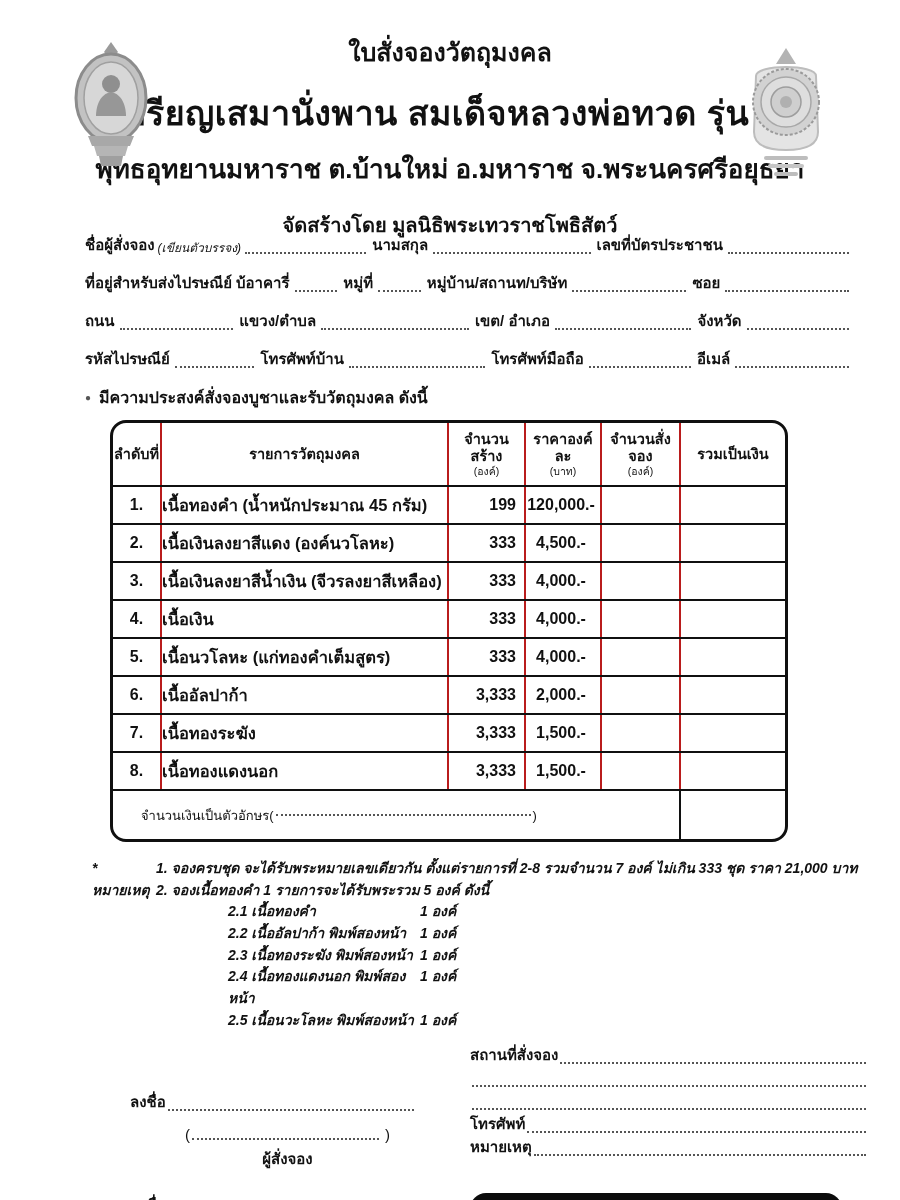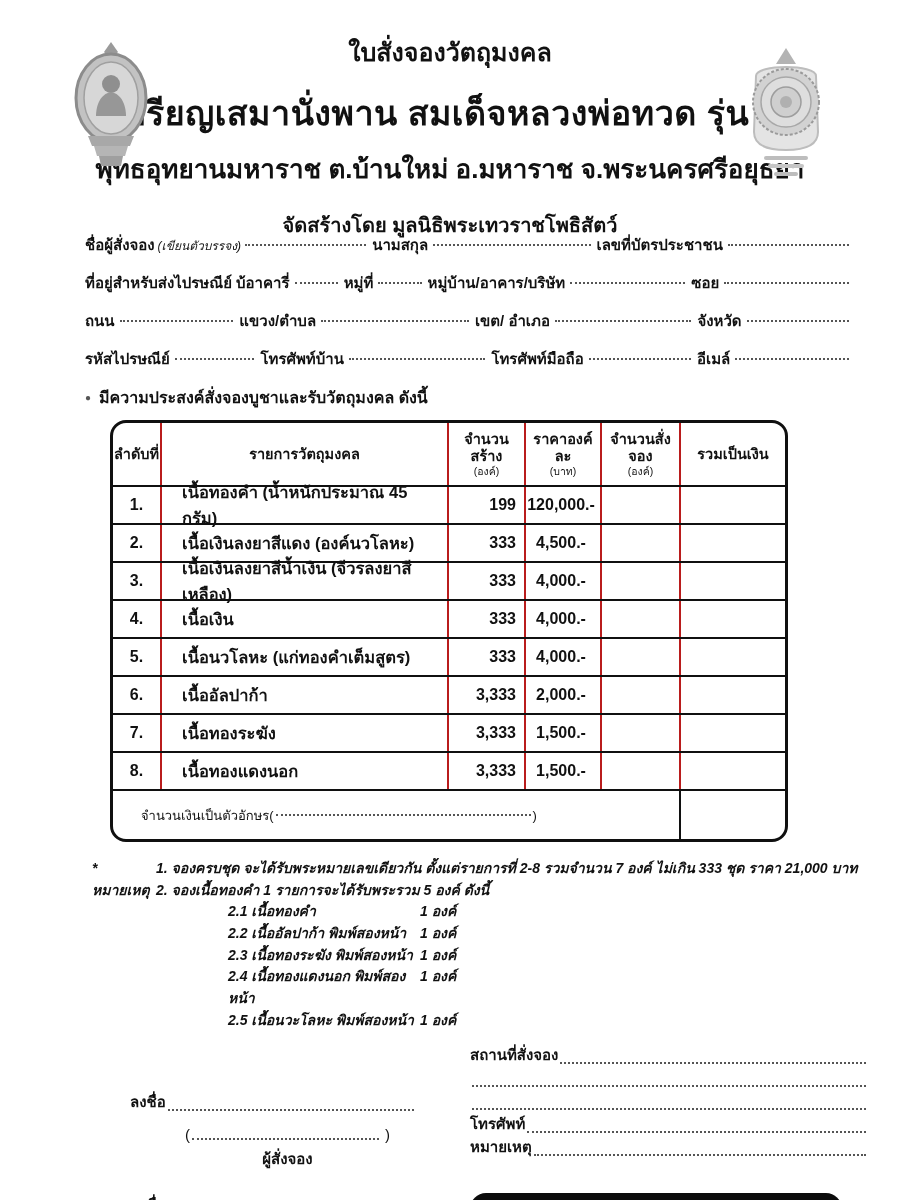--- a/index.html
+++ b/index.html
@@ -12,39 +12,39 @@
   .header { position: relative; text-align: center; padding-top: 32px; height: 215px; }
   .doc-title { font-size: 25px; font-weight: 700; }
   .main-title { font-size: 34px; font-weight: 800; margin-top: 14px; letter-spacing: .5px; }
   .edition-numeral { font-size: 46px; font-weight: 800; vertical-align: -6px; line-height: 0; }
   .sub-title { font-size: 26px; font-weight: 800; margin-top: 8px; }
   .produced-by { font-size: 20px; font-weight: 800; margin-top: 20px; }
   .img-left  { position: absolute; left: 70px;  top: 40px; width: 82px;  height: 132px; }
   .img-right { position: absolute; right: 68px; top: 46px; width: 92px;  height: 142px; }
 
   .fields { margin: 18px 45px 0 85px; }
-  .f-line { display: flex; align-items: center; margin-bottom: 14px; font-size: 15px; font-weight: 700; white-space: nowrap; }
+  .f-line { display: flex; align-items: flex-end; margin-bottom: 14px; font-size: 15px; font-weight: 700; white-space: nowrap; }
   .f-line .lbl { padding-right: 3px; }
   .f-line .note { font-size: 12px; font-weight: 400; font-style: italic; padding-right: 2px; }
   .dots { border-bottom: 2px dotted #555; height: 4px; margin: 0 6px 3px 2px; }
   .g05 { flex-grow: .45; } .g07 { flex-grow: .7; } .g09 { flex-grow: .9; }
   .g10 { flex-grow: 1; } .g12 { flex-grow: 1.2; } .g13 { flex-grow: 1.3; }
 
   .intent { margin: 6px 0 10px 85px; font-size: 16px; font-weight: 800; display: flex; align-items: center; gap: 8px; }
   .intent .bullet { font-size: 10px; color: #555; }
 
   .amulet-table { margin-left: 110px; width: 678px; border: 3px solid #101010; border-radius: 16px; overflow: hidden; }
   .t-row { display: grid; grid-template-columns: 49px 287px 77px 76px 79px auto; border-bottom: 2px solid #101010; }
   .t-row:last-child { border-bottom: none; }
   .t-cell { border-right: 2px solid #b91c1c; display: flex; align-items: center; justify-content: center; }
   .t-cell:last-child { border-right: none; }
   .t-head .t-cell { flex-direction: column; height: 62px; font-weight: 700; font-size: 14.5px; text-align: center; line-height: 1.15; }
   .t-head .unit { font-size: 10.5px; font-weight: 400; }
   .t-body .t-cell { height: 36px; font-weight: 700; font-size: 16px; }
-  .t-body .c-item { justify-content: flex-start; padding-left: 20px; font-size: 16.5px; }
+  .t-body .c-item { justify-content: flex-start; font-size: 16.5px; }
   .t-body .c-made { justify-content: flex-end; padding-right: 8px; }
   .t-body .c-price { justify-content: center; padding-right: 4px; }
   .t-foot { display: flex; height: 48px; }
   .t-foot .merge { flex: 1; display: flex; align-items: center; padding-left: 28px; }
   .t-foot .amt-label { font-size: 13px; font-weight: 400; }
   .t-foot .paren { font-size: 13px; }
   .t-foot .amt-dots { width: 255px; border-bottom: 2px dotted #555; height: 4px; margin: 0 2px 2px; }
   .t-foot .grand { font-size: 17px; font-weight: 800; margin-left: 26px; }
   .t-foot .last { width: 106px; border-left: 2px solid #101010; }
 
@@ -111,21 +111,21 @@
     <span class="lbl">นามสกุล</span>
     <span class="dots g13"></span>
     <span class="lbl">เลขที่บัตรประชาชน</span>
     <span class="dots g10"></span>
   </div>
   <div class="f-line">
     <span class="lbl">ที่อยู่สำหรับส่งไปรษณีย์ บ้อาคารี่</span>
     <span class="dots g05"></span>
     <span class="lbl">หมู่ที่</span>
     <span class="dots g05"></span>
-    <span class="lbl">หมู่บ้าน/อาคาร/บริษัท</span>
+    <span class="lbl">หมู่บ้าน/สถานท/บริษัท</span>
     <span class="dots g12"></span>
     <span class="lbl">ซอย</span>
     <span class="dots g13"></span>
   </div>
   <div class="f-line">
     <span class="lbl">ถนน</span>
     <span class="dots g10"></span>
     <span class="lbl">แขวง/ตำบล</span>
     <span class="dots g13"></span>
     <span class="lbl">เขต/ อำเภอ</span>

